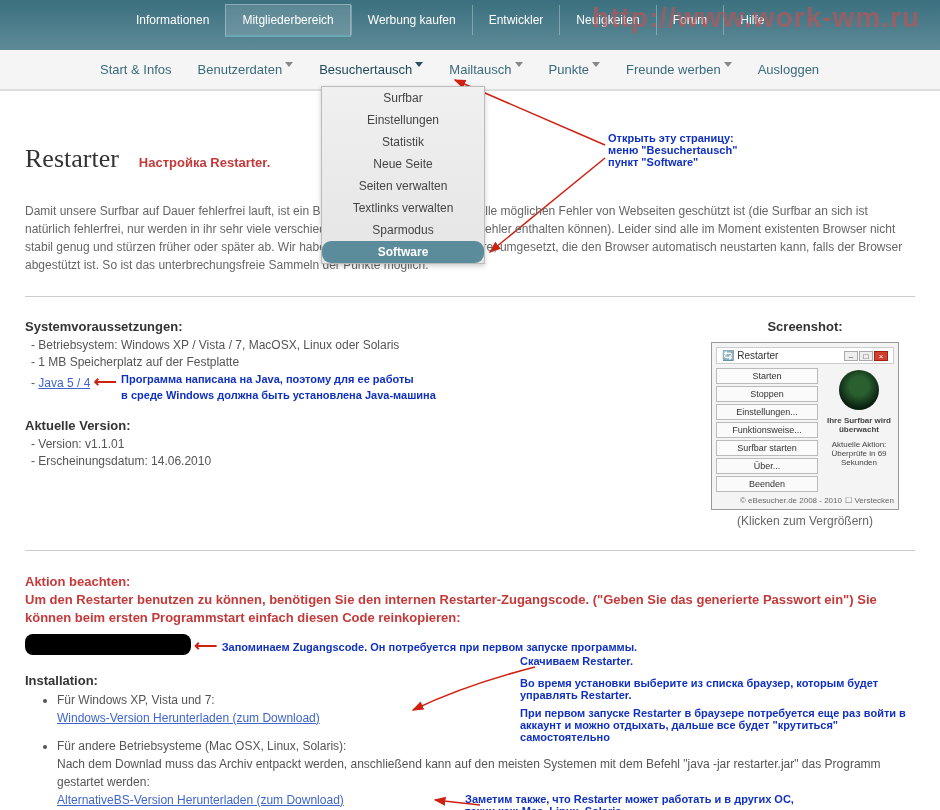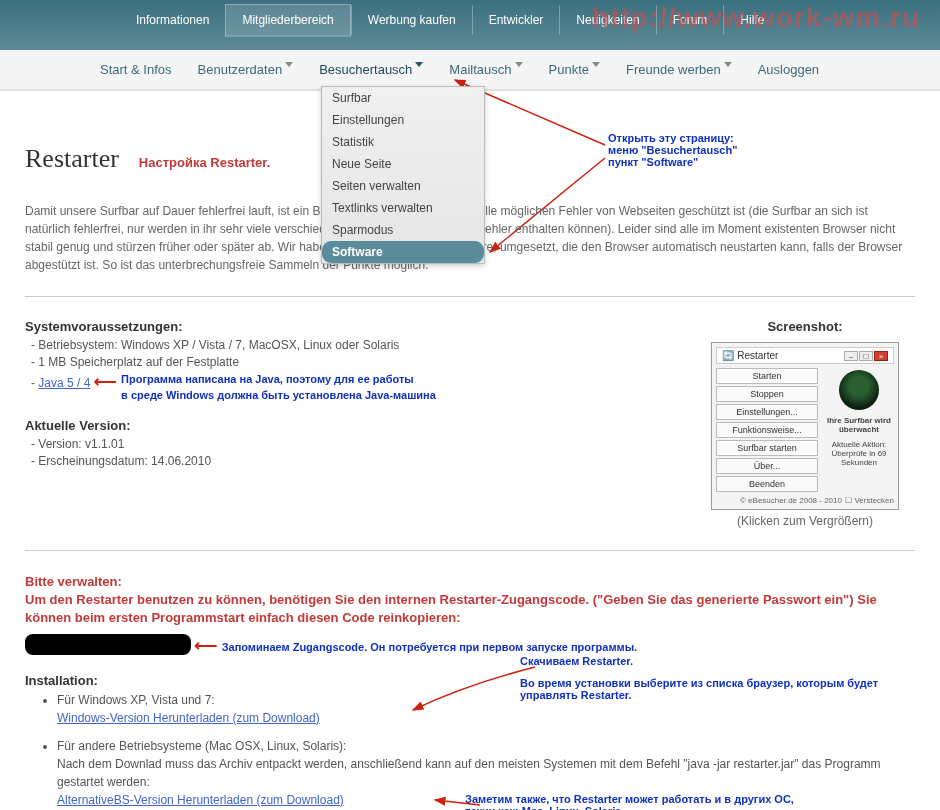--- a/index.html
+++ b/index.html
@@ -10,21 +10,21 @@
   .top-nav-item { color: #fff; padding: 8px 16px; font-size: 12px; cursor: pointer; }
   .top-nav-item.divider { border-left: 1px solid rgba(255,255,255,0.3); }
   .top-nav-item.active { background: rgba(255,255,255,0.15); border: 1px solid rgba(255,255,255,0.3); border-bottom: 2px solid #6aa8b5; }
   .sub-bar { background: #f5f5f5; border-bottom: 2px solid #ddd; padding: 8px 0; position: relative; }
   .sub-nav { display: flex; align-items: center; padding-left: 90px; gap: 6px; }
   .sub-nav-item { color: #3a6a7a; font-weight: normal; font-size: 13px; padding: 4px 10px; cursor: pointer; display: flex; align-items: flex-start; gap: 3px; }
   .sub-nav-item.active { color: #1e4a5a; }
   .caret { width: 0; height: 0; border-left: 4px solid transparent; border-right: 4px solid transparent; border-top: 5px solid #888; display: inline-block; }
   .caret.dark { border-top-color: #2a5060; }
   .dropdown { position: absolute; top: 36px; left: 321px; width: 164px; background: linear-gradient(#f0f0f0,#e5e5e5); border: 1px solid #bbb; box-shadow: 0 2px 5px rgba(0,0,0,0.2); z-index: 10; }
-  .dropdown-item { padding: 4px 10px; color: #444; font-size: 12px; cursor: pointer; }
+  .dropdown-item { padding: 4px 10px; color: #444; font-size: 12px; text-align: center; cursor: pointer; }
   .dropdown-item.selected { background: #5a8c9c; color: #fff; font-weight: bold; border-radius: 9px; }
   .content { padding: 25px; position: relative; }
   .page-title { display: flex; align-items: baseline; gap: 20px; margin-bottom: 28px; margin-top: 28px; }
   .page-title h1 { font-family: Georgia, serif; font-size: 26px; font-weight: normal; color: #333; }
   .page-title .sub { color: #c43a3a; font-weight: bold; font-size: 13px; }
   .intro { color: #666; line-height: 1.5; font-size: 12px; }
   hr.sep { border: none; border-top: 1px solid #ccc; margin: 22px 0; }
   .cols { display: flex; gap: 20px; }
   .col-l { flex: 1; }
   .col-r { width: 220px; text-align: center; }
@@ -188,21 +188,21 @@
           <span>☐ <span>Verstecken</span></span>
         </div>
       </div>
       <div style="color:#666;font-size:12px;">(Klicken zum Vergrößern)</div>
     </div>
   </div>
 
   <hr class="sep">
 
   <div class="note-red">
-    <div>Bitte verwalten:</div>
+    <div>Aktion beachten:</div>
     <div>Um den Restarter benutzen zu können, benötigen Sie den internen Restarter-Zugangscode. ("Geben Sie das generierte Passwort ein") Sie können beim ersten Programmstart einfach diesen Code reinkopieren:</div>
   </div>
 
   <div style="margin-top:6px;">
     <span class="code-blob">●●●●●●●●●●●●●</span>
     <span class="arrow-red"> ⟵ </span>
     <span class="annot">Запоминаем Zugangscode. Он потребуется при первом запуске программы.</span>
   </div>
 
   <div style="height:18px"></div>
@@ -227,20 +227,21 @@
             <path d="M0,0 L8,3 L0,6 Z" fill="#d02010"></path>
           </marker>
         </defs>
       <path d="M150,12 Q80,30 28,55" stroke="#d02010" stroke-width="1.5" fill="none" marker-end="url(#ah2)"></path>
       <line x1="95" y1="150" x2="50" y2="145" stroke="#d02010" stroke-width="1.5" marker-end="url(#ah2)"></line>
     </svg>
 
     <div style="position:absolute; left:495px; top:-18px; width:410px;" class="annot">
       <div>Скачиваем Restarter.</div>
       <div style="margin-top:10px">Во время установки выберите из списка браузер, которым будет управлять Restarter.</div>
+      <div style="margin-top:6px">При первом запуске Restarter в браузере потребуется еще раз войти в аккаунт и можно отдыхать, дальше все будет "крутиться" самостоятельно</div>
     </div>
 
     <div style="position:absolute; left:440px; top:120px; width:420px;" class="annot">
       <div>Заметим также, что Restarter может работать и в других ОС,</div>
       <div>таких как: Mac, Linux, Solaris.</div>
     </div>
   </div>
 
 </div>
 

